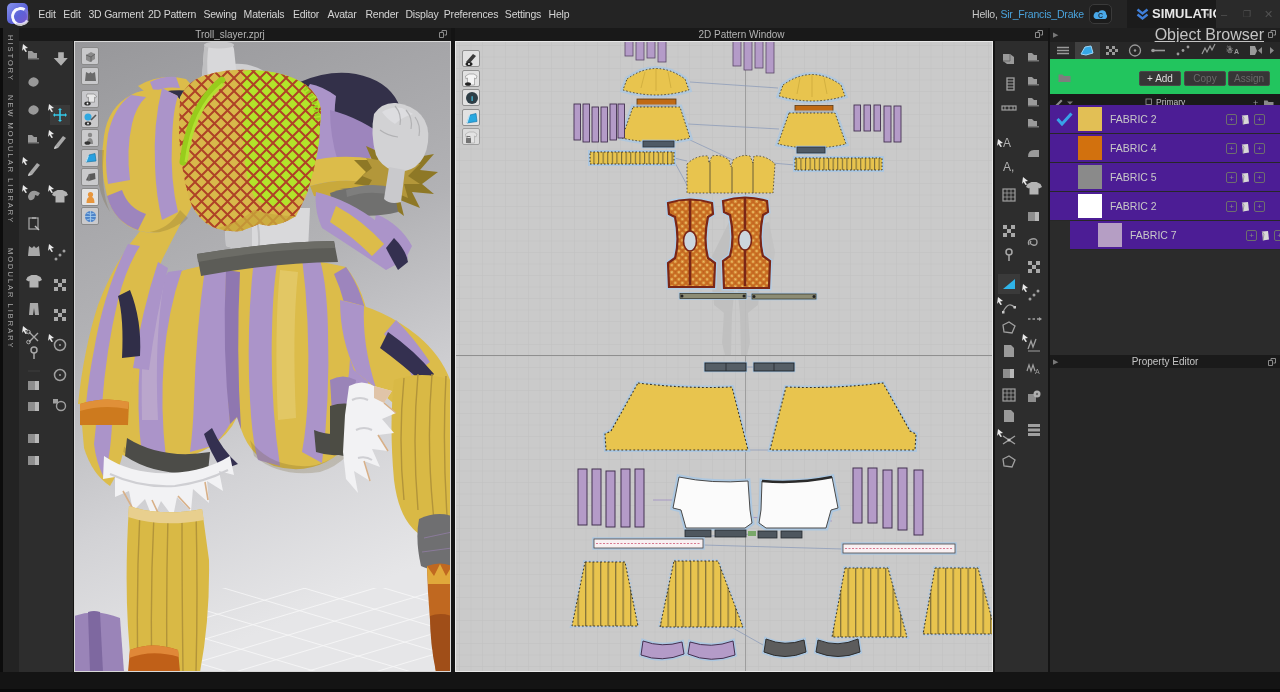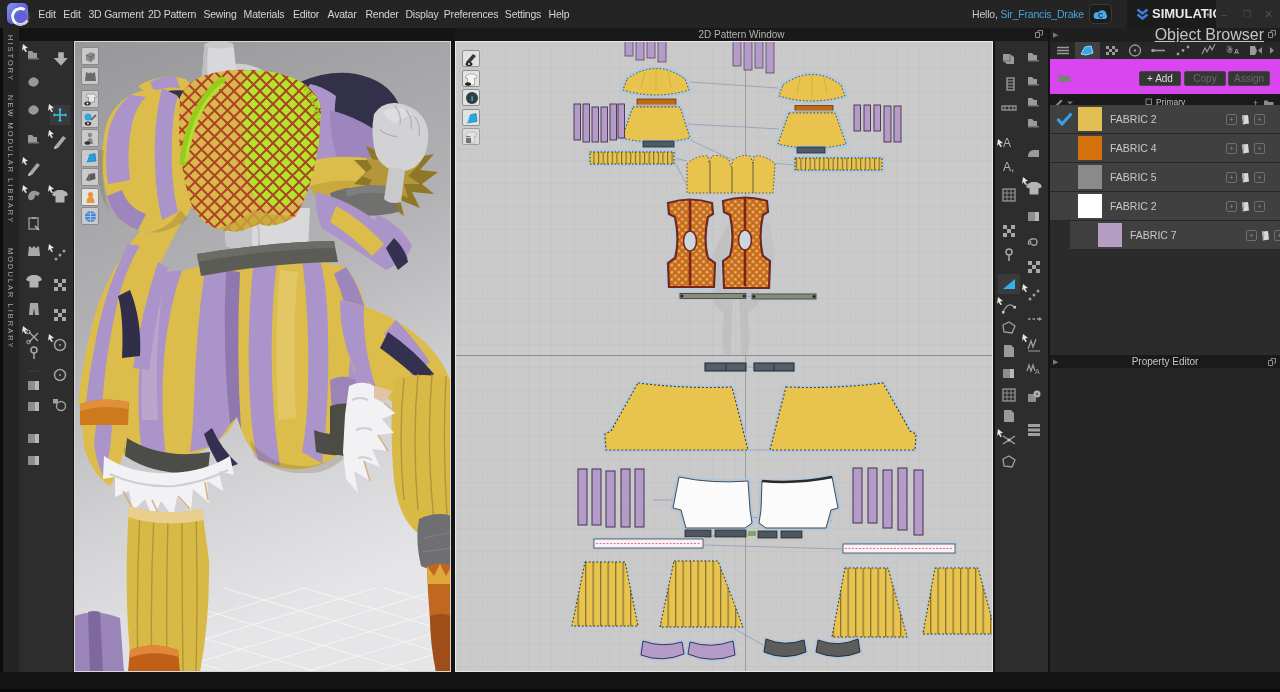--- a/index.html
+++ b/index.html
@@ -27,25 +27,25 @@
   #rtoolbar { position:absolute; left:995px; top:41px; width:53px; height:631px; background:#2d2d2d; }
   
   #view3d { position:absolute; left:74px; top:41px; width:377px; height:631px; background:#aaaaac; border:1px solid #d8d8d8; }
   #view2d { position:absolute; left:455px; top:41px; width:538px; height:631px; background:#cacaca; border:1px solid #e8e8e8; }
   
   #rpanel { position:absolute; left:1050px; top:28px; width:230px; height:644px; background:#2b2b2b; }
   
   #rpanel .hdr { position:absolute; left:0; width:230px; height:14px; background:#1f1f1f; }
   #rpanel .hdr .ht { position:absolute; left:0; top:0; width:214px; text-align:right; font-size:16px; color:#c4c4c4; line-height:13px;text-decoration:underline; }
   #tabrow { position:absolute; left:0; top:14px; width:230px; height:17px; background:#272727; }
-  #obtns { position:absolute; left:0; top:31px; width:230px; height:35px; background:#d946ef;padding-left:20px; }
+  #obtns { position:absolute; left:0; top:31px; width:230px; height:35px; background:#22c55e;padding-left:20px; }
   .obtn { position:absolute; top:12px; width:42px; height:15px; background:#363636; border:1px solid #484848; border-radius:2px;
           font-size:10px; text-align:center; line-height:14px; }
   #primbar { position:absolute; left:0; top:66px; width:230px; height:11.5px; background:#1a1a1a; overflow:visible; }
-  .frow { position:absolute; left:0; width:230px; height:29px; background:#404040; border-bottom:1px solid #272727; }
+  .frow { position:absolute; left:0; width:230px; height:29px; background:#4c1d95; border-bottom:1px solid #272727; }
   .fsw { position:absolute; left:28px; top:2px; width:24px; height:24px; }
   .fname { position:absolute; left:60px; top:0; line-height:29px; font-size:10.5px; color:#c8c8c8; }
   .fic { position:absolute; top:9px; width:11px; height:11px; border:1px solid #6e6e6e; border-radius:2px; color:#8a8a8a; font-size:8px; line-height:10px; text-align:center; }
   #propbar { position:absolute; left:0; top:327px; width:230px; height:13px; background:#1a1a1a; }
   
   #bottombar { position:absolute; left:0; top:672px; width:1280px; height:17px; background:#232323; }
   #bottombar .ver { position:absolute; left:8px; top:3px; font-size:9px; color:#9a9a9a; }
   .fbtn2 { width:18px; height:17px; background:rgba(228,228,228,0.92); border:1px solid #909090; border-radius:2px; margin-bottom:2.5px; padding:1px 0 0 1px; }
   .fbtn3 { width:18px; height:18px; background:rgba(205,205,207,0.92); border:1px solid #8a8a8a; border-radius:2px; margin-bottom:1.5px; padding:1px 0 0 1px; }
   #blackfoot { position:absolute; left:0; top:689px; width:1280px; height:3px; background:#0a0a0a; }
@@ -84,20 +84,26 @@
       <span style="position:absolute;left:78px;top:1px;line-height:28px;font-size:6px;color:#909090;">▼</span>
     </div>
     <div style="position:absolute;left:1216px;top:0;width:64px;height:28px;background:#2a2a2a;"></div>
     <div id="winbtns">
       <span class="wbtn" style="left:1221px;">–</span>
       <span class="wbtn" style="left:1243px;font-size:9px;">❐</span>
       <span class="wbtn" style="left:1264px;">✕</span>
     </div>
   </div>
 
+  <div class="titlebar" style="left:19px; width:432px;">
+    <div class="t" style="left:-5px;">Troll_slayer.zprj</div>
+    <svg class="popout" style="right:4px;position:absolute;" width="8" height="8" viewBox="0 0 8 8">
+        <path d="M0.5 2.5 h4 v5 h-4 z M3 2.5 v-2 h4.5 v4.5 h-2" fill="none" stroke="#8a8a8a" stroke-width="1"></path>
+      </svg>
+  </div>
   <div class="titlebar" style="left:455px; width:593px;">
     <div class="t" style="left:-10px;">2D Pattern Window</div>
     <svg class="popout" style="right:5px;position:absolute;" width="8" height="8" viewBox="0 0 8 8">
         <path d="M0.5 2.5 h4 v5 h-4 z M3 2.5 v-2 h4.5 v4.5 h-2" fill="none" stroke="#8a8a8a" stroke-width="1"></path>
       </svg>
   </div>
 
   <div id="tabstrip">
     <span class="vtab" style="top:7px">HISTORY</span>
     <span class="vtab" style="top:67px">NEW MODULAR LIBRARY</span>

